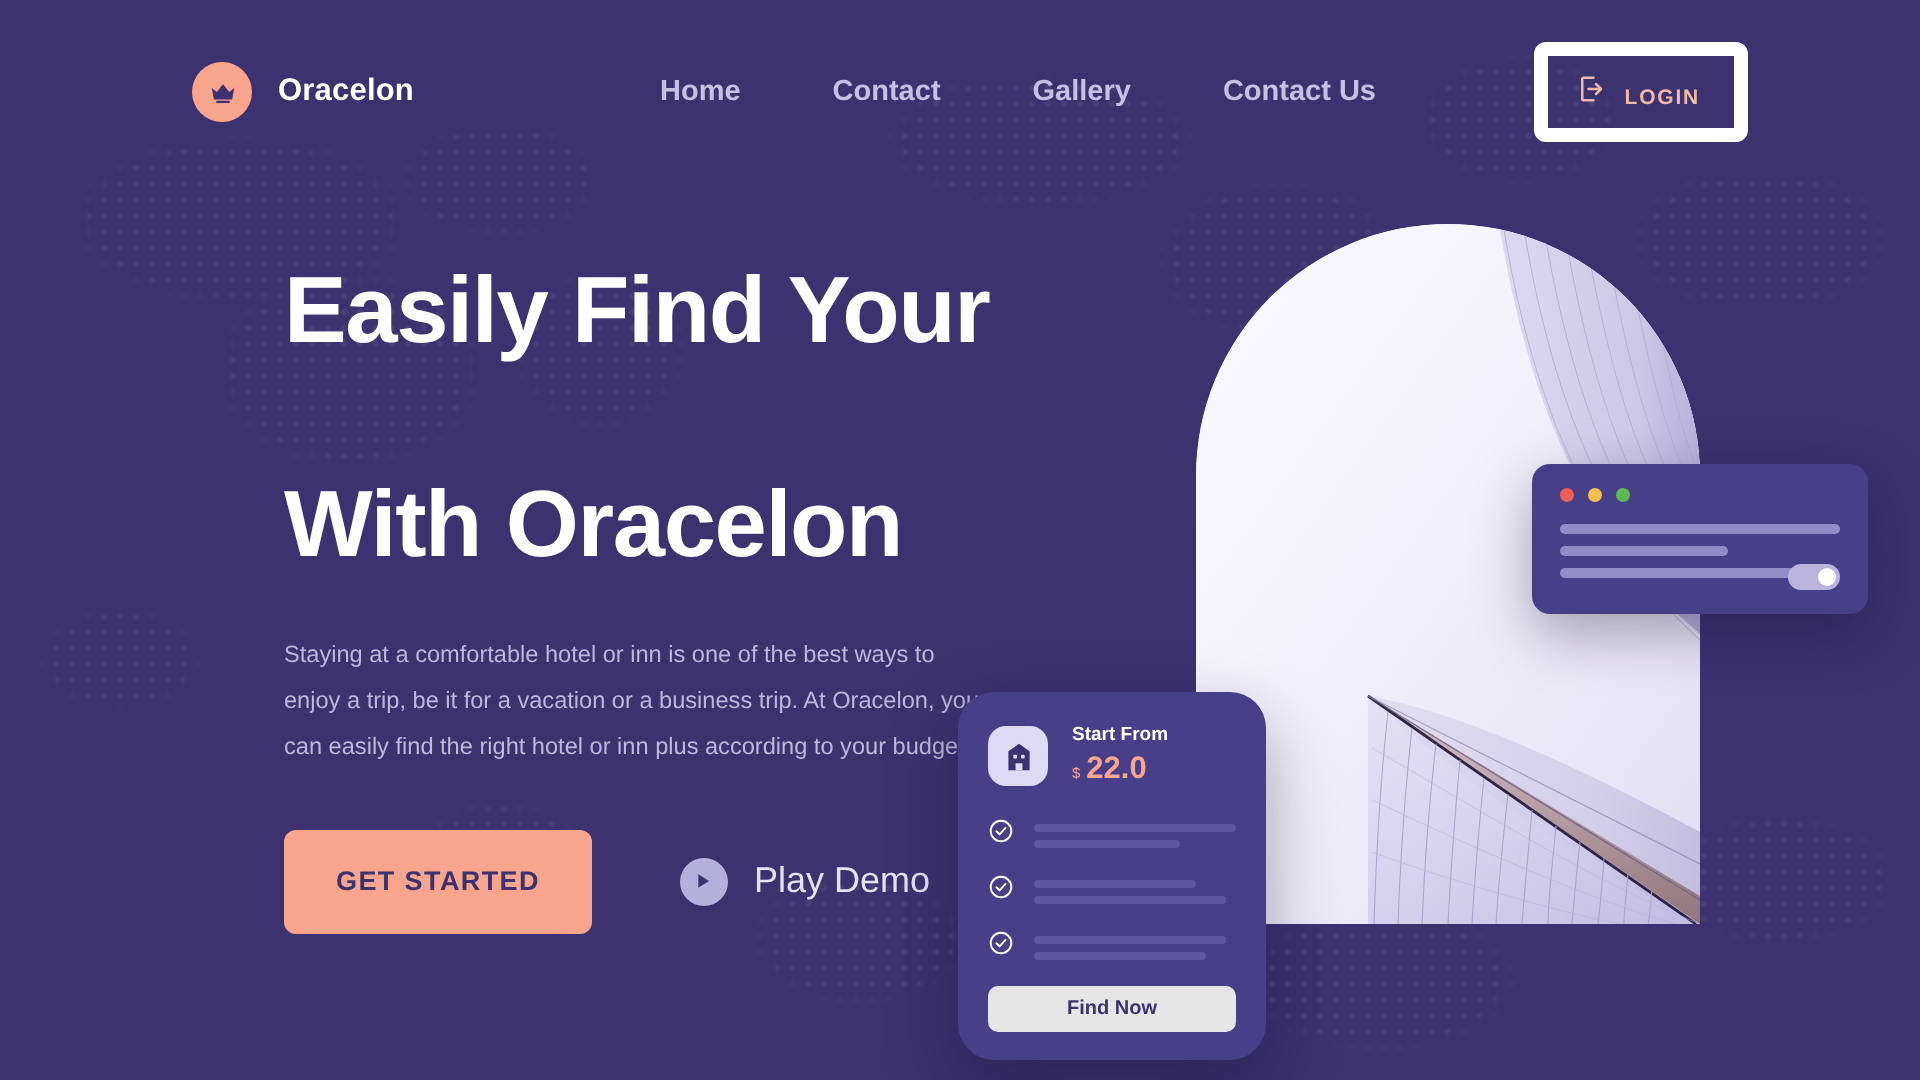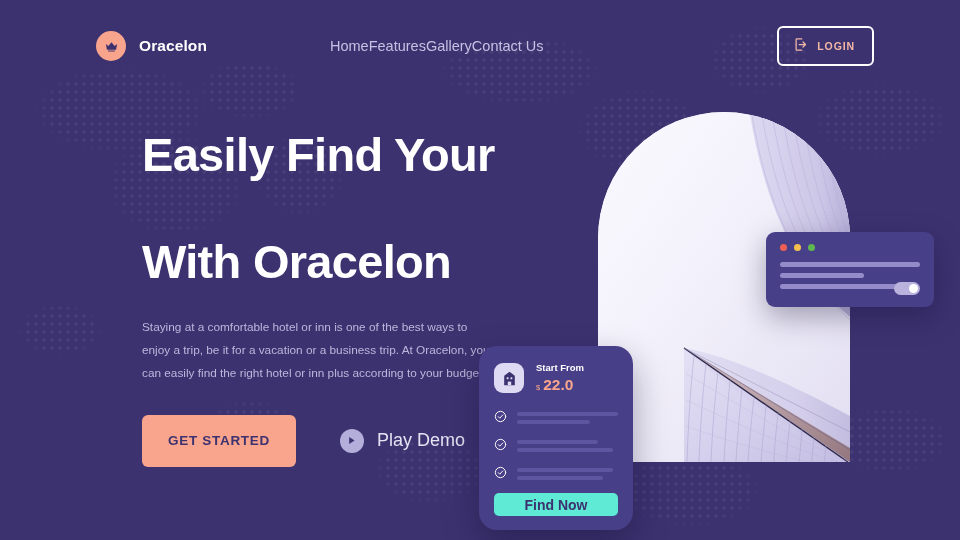--- a/index.html
+++ b/index.html
@@ -46,25 +46,25 @@
   }
 
   
   .nav { position:absolute; top:0; left:0; right:0; height:92px; display:flex;
          align-items:center; padding:0 86px 0 96px; }
   .brand { display:flex; align-items:center; gap:13px; }
   .brand-mark { width:30px; height:30px; border-radius:50%; background:#f9a48c;
                 display:flex; align-items:center; justify-content:center; }
   .brand-name { color:#fff; font-size:15.5px; font-weight:bold; letter-spacing:.1px; }
 
-  .nav-links { display:flex; margin-left:123px; }
+  .nav-links { display:flex; gap:46px; margin-left:123px;font-weight:bold; }
   .nav-link { color:#c6c1e2; font-size:14.5px; text-decoration:none; }
 
-  .login-btn { margin-left:auto; display:flex; align-items:center; gap:9px;
-               border:2px solid #ffffff; border-radius:6px; padding:9px 17px 9px 14px;
+  .login-btn { margin-left:auto; display:flex; align-items:flex-end; gap:9px;
+               border:7px solid #ffffff; border-radius:6px; padding:9px 17px 9px 14px;
                background:transparent; cursor:pointer; }
   .login-label { color:#f3b7a6; font-size:10.5px; font-weight:bold; letter-spacing:.9px; }
 
   
   .hero { position:absolute; left:98px; top:128px; width:400px;margin-left:44px; }
   h1 { color:#fff; font-size:47px; line-height:1.14; font-weight:bold; letter-spacing:-0.7px; }
   .hero-sub { margin-top:27px; color:#bdb7dc; font-size:11.8px; line-height:1.95; width:348px; }
 
   .cta-row { margin-top:30px; display:flex; align-items:center; gap:44px; }
   .cta-primary { background:#f9a48c; color:#3c3270; border:none; border-radius:6px;
@@ -105,43 +105,43 @@
   .pc-price-row { margin-top:3px; display:flex; align-items:baseline; gap:3px; }
   .pc-cur { color:#f9a48c; font-size:7.5px; }
   .pc-amt { color:#f9a48c; font-size:15.5px; font-weight:bold; }
 
   .pc-list { margin-top:15px; display:flex; flex-direction:column; gap:10px; }
   .pc-item { display:flex; align-items:center; gap:10px; }
   .pc-bars { display:flex; flex-direction:column; gap:4px; flex:1; }
   .pb { height:4px; border-radius:2px; background:#5e56a0; }
 
   .find-btn { position:absolute; left:15px; right:15px; bottom:14px; height:23px;
-              background:#5eead4; border:none; border-radius:5px; color:#3c3270;
-              font-size:14px; font-weight:bold; cursor:pointer; font-family:inherit; }
+              background:#e5e5e5; border:none; border-radius:5px; color:#3c3270;
+              font-size:10px; font-weight:bold; cursor:pointer; font-family:inherit; }
 </style>
 </head>
 <body>
 
 <div class="dots"></div>
 
 <div class="nav">
 
   <div class="brand">
     <span class="brand-mark">
       <svg width="15" height="15" viewBox="0 0 24 24" fill="#3c3270">
         <path d="M3 8l4 3.2L12 5l5 6.2L21 8l-1.7 9.2H4.7L3 8z"></path>
         <rect x="6.5" y="18.2" width="11" height="1.8" rx="0.8"></rect>
       </svg>
     </span>
     <span class="brand-name">Oracelon</span>
   </div>
 
   <nav class="nav-links">
     <a class="nav-link" href="#">Home</a>
-    <a class="nav-link" href="#">Features</a>
+    <a class="nav-link" href="#">Contact</a>
     <a class="nav-link" href="#">Gallery</a>
     <a class="nav-link" href="#">Contact Us</a>
   </nav>
 
   <button class="login-btn">
     <span>
       <svg width="15" height="15" viewBox="0 0 24 24" fill="none" stroke="#f3b7a6" stroke-width="2" stroke-linecap="round" stroke-linejoin="round">
         <path d="M14 3H6a1 1 0 0 0-1 1v16a1 1 0 0 0 1 1h8"></path>
         <path d="M10 12h9"></path>
           <path d="M16 8l4 4-4 4"></path>

